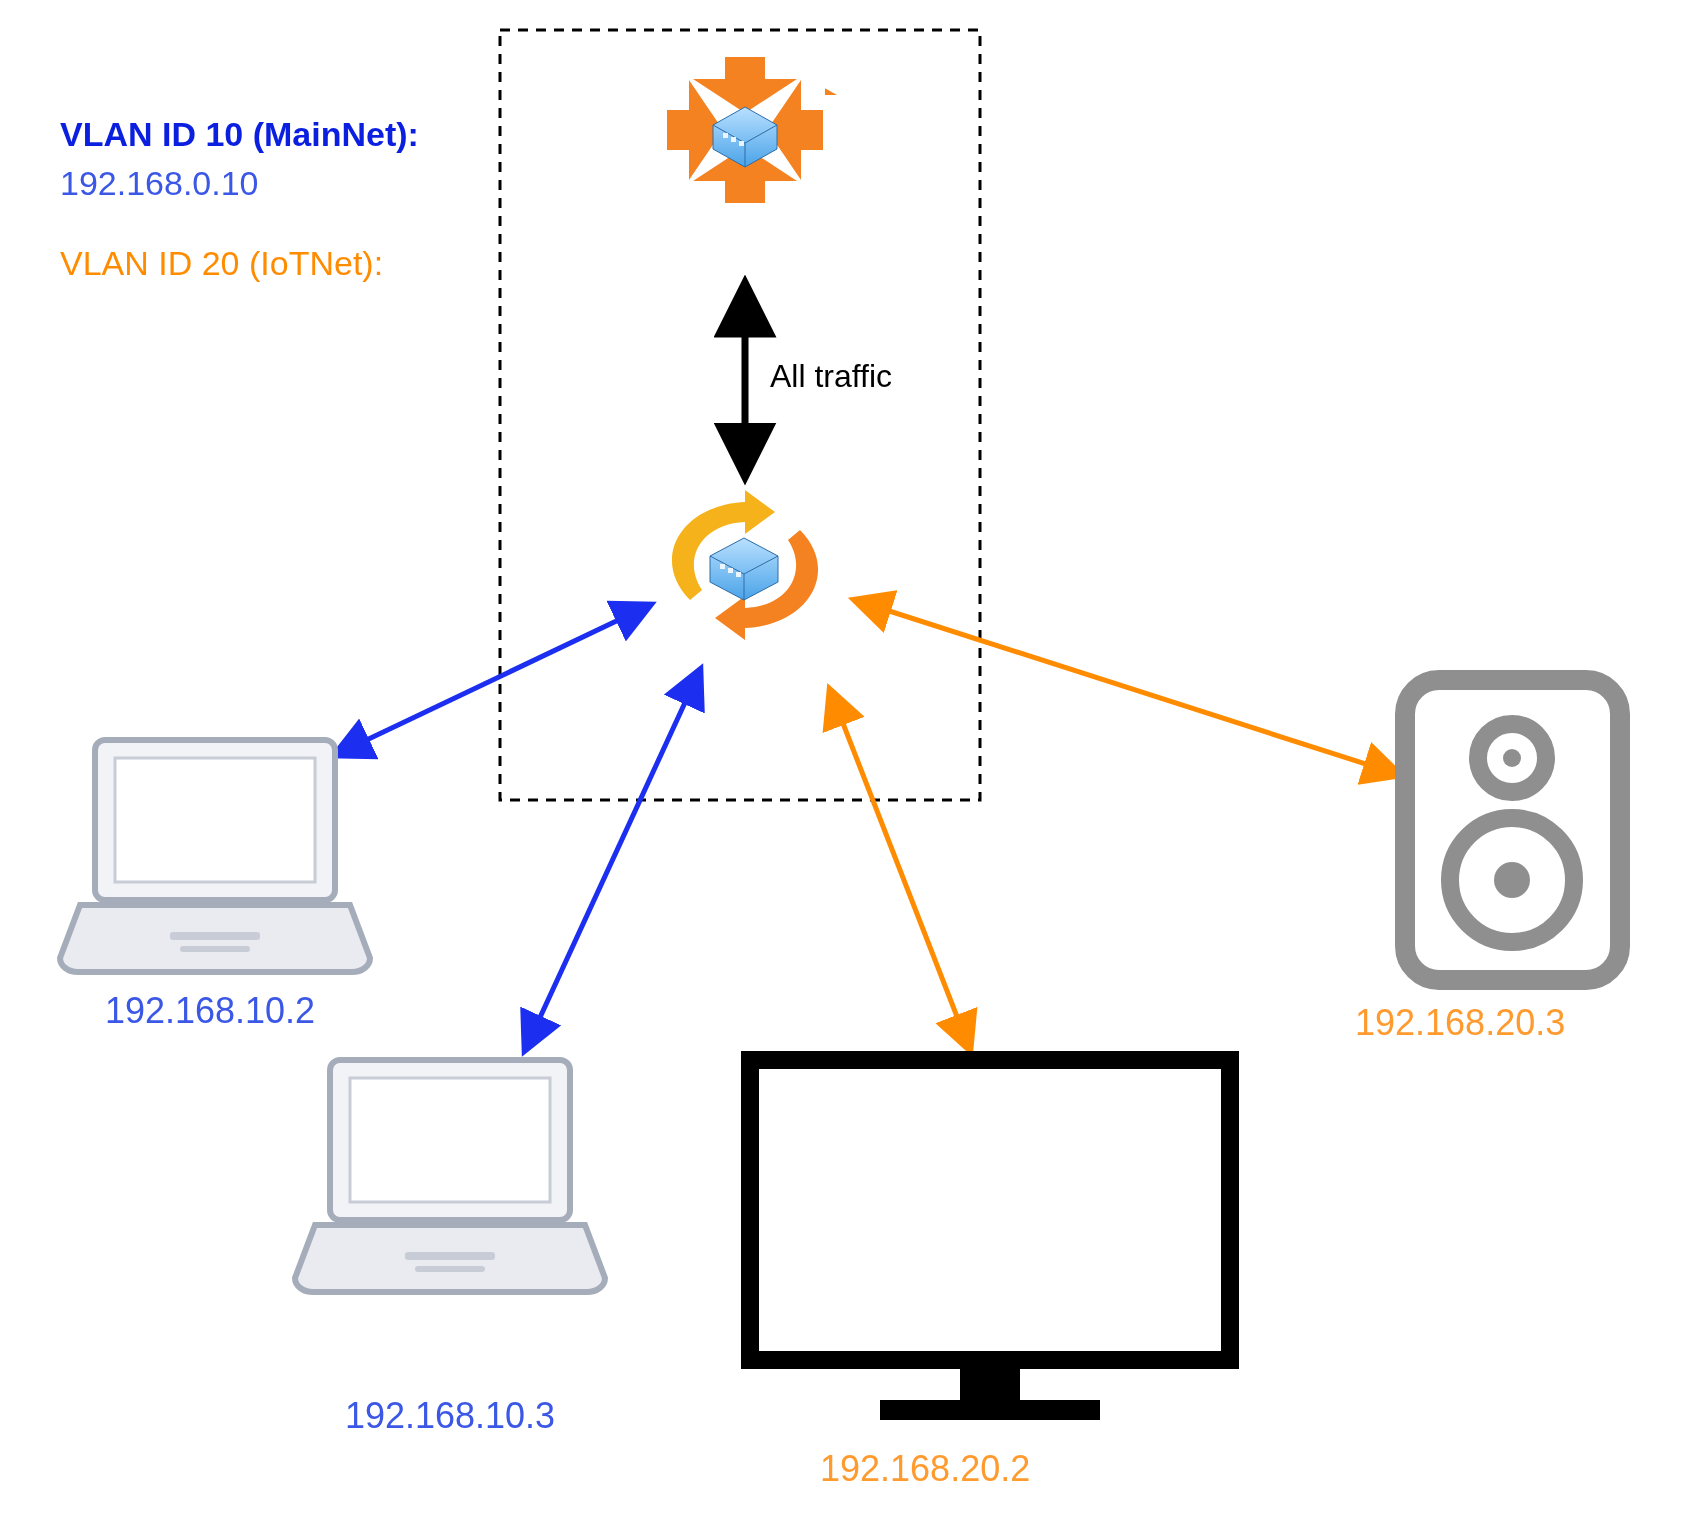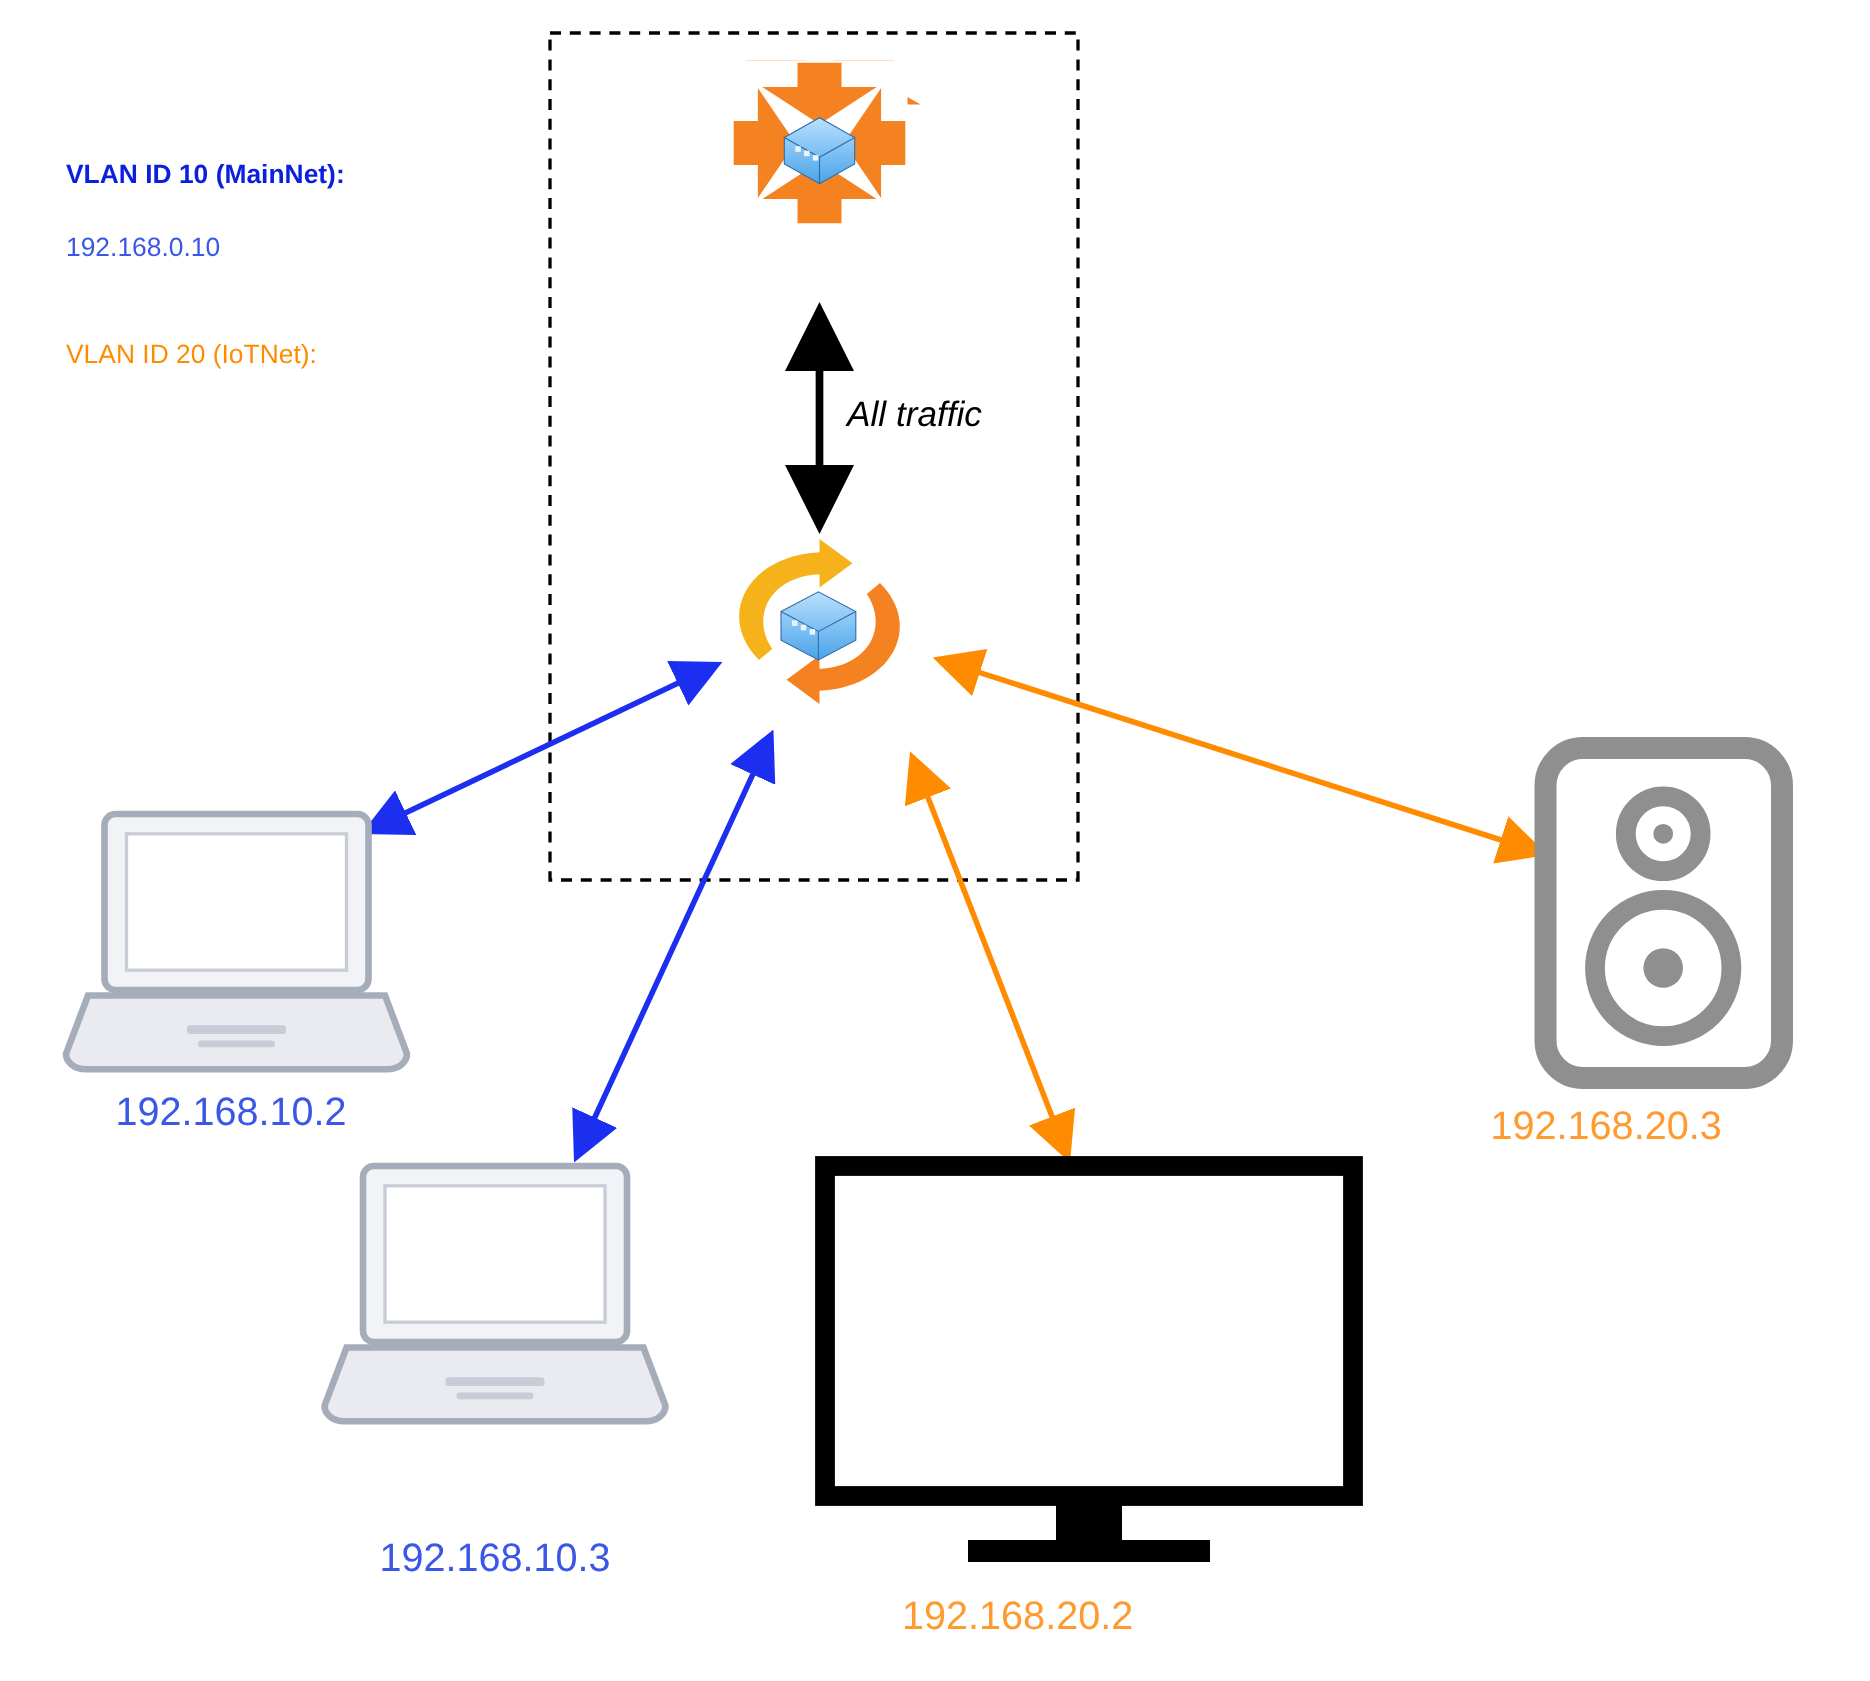--- a/index.html
+++ b/index.html
@@ -10,29 +10,29 @@
     background: #fff;
     font-family: Arial, Helvetica, sans-serif;
     overflow: hidden;
   }
   .canvas {
     position: relative;
     width: 1700px;
     height: 1528px;
   }
   .abs { position: absolute; }
-  .legend-line { font-size: 24px; line-height: 1.45; margin-top: 32px; }
+  .legend-line { font-size: 34px; line-height: 1.45; }
   .legend-title-blue { color: #0b1fe0; font-weight: bold; }
   .legend-val-blue { color: #3b57e6; }
   .legend-title-orange { color: #ff8c00; font-weight: normal; }
   .legend-val-orange { color: #ff9a2e; }
   .node-label { font-size: 36px; color: #000; text-align: center; }
   .ip-blue { font-size: 36px; color: #3b57e6; text-align: center; }
   .ip-orange { font-size: 36px; color: #ff9a2e; text-align: left; }
-  .traffic-label { font-size: 32px; color: #000; font-style: italic; }
+  .traffic-label { font-size: 32px; color: #000; }
   svg.full { position:absolute; left:0; top:0; width:1700px; height:1528px; pointer-events:none; }
 </style>
 </head>
 <body>
 
 <div class="canvas">
 
   <div class="abs" style="left:60px; top:110px;">
     <div class="legend-line legend-title-blue">VLAN ID 10 (MainNet):</div>
     <div class="legend-line legend-val-blue">192.168.0.10</div>

